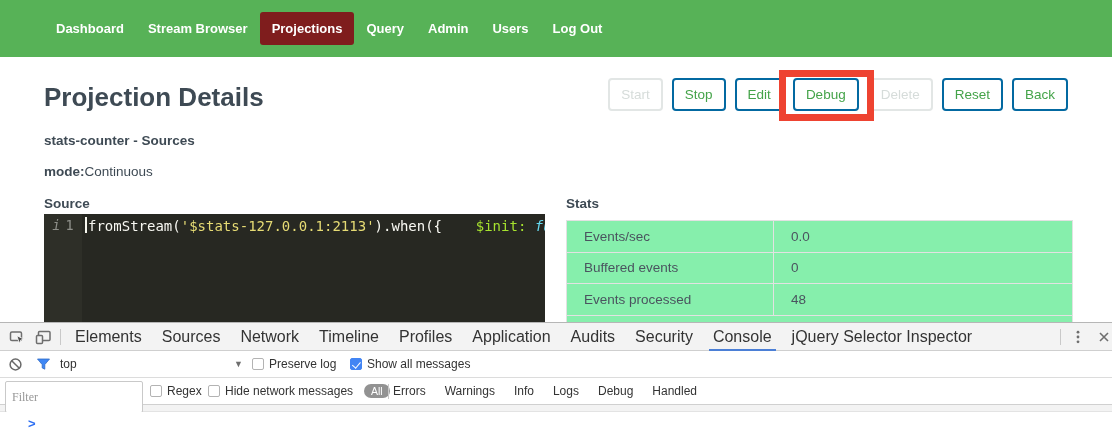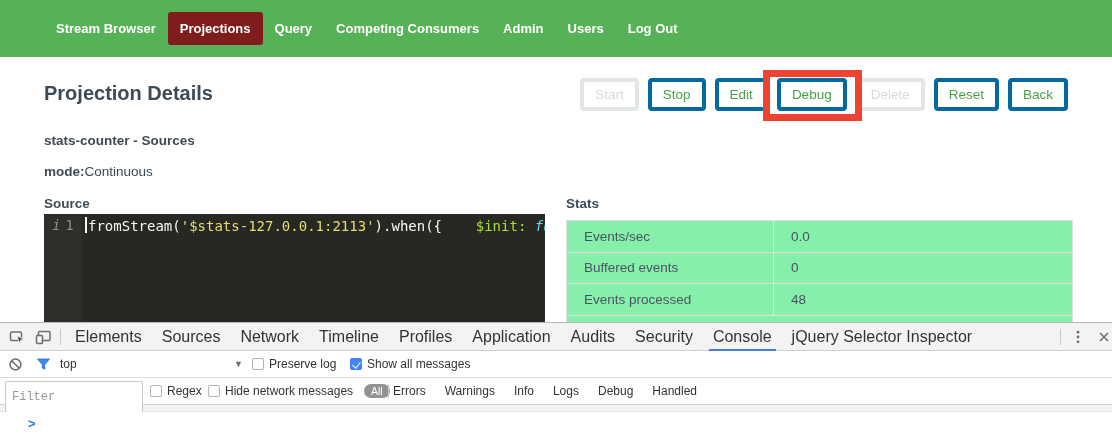--- a/index.html
+++ b/index.html
@@ -10,25 +10,25 @@
   .navbar { height:57px; background:#57b257; display:flex; align-items:center;
     justify-content:space-between; padding:0 46px 0 44px; }
   .brand { display:flex; align-items:center; gap:9px; color:#fff; cursor:pointer; }
   .brand-name { font-size:17px; font-weight:700; font-style:italic; letter-spacing:.3px; }
   .nav-items { display:flex; align-items:center; }
   .nav-item { color:#fff; font-size:13px; font-weight:700; padding:9px 12px;
     cursor:pointer; white-space:nowrap; }
   .nav-item.active { background:#7f1d1d; border-radius:3px; }
 
   
-  .page-title { position:absolute; left:44px; top:82px; font-size:20px;
+  .page-title { position:absolute; left:44px; top:82px; font-size:26px;
     font-weight:700; color:#3e4a54; }
   .actions { position:absolute; top:78px; right:44px; display:flex; gap:9px; }
   .btn-wrap { position:relative; display:inline-block; }
-  .action-btn { height:33px; padding:0 11px; background:#fff; border:4px solid #0369a1;
+  .action-btn { height:33px; padding:0 11px; background:#fff; border:2px solid #0369a1;
     border-radius:4px; color:#44a349; font-size:13.5px; font-family:inherit; cursor:pointer; }
   .action-btn.disabled { border-color:#e2e6e5; color:#d6dcda; cursor:default; }
   .red-frame { position:absolute; left:-14px; top:-8px; right:-15px; bottom:-10px;
     border:7px solid #ee4331; pointer-events:none; z-index:5; }
 
   .status-line { position:absolute; left:44px; top:133px; font-size:13.5px;
     font-weight:700; color:#3e4a54; }
   .mode-line { position:absolute; left:44px; top:164px; font-size:13.5px; color:#3e4a54; }
   .mode-line .b { font-weight:700; }
 
@@ -76,21 +76,21 @@
 
   .dt-toolbar { height:27px; border-bottom:1px solid #dcdcdc; position:relative;
     font-size:12px; color:#333; background:#fff; }
   .abs { position:absolute; top:0; height:26px; display:flex; align-items:center; }
   .dd-arrow { color:#6e6e6e; font-size:9px; }
 
   .dt-filterbar { height:27px; border-bottom:1px solid #d0d0d0; position:relative;
     font-size:12px; color:#333; background:#fff; }
   .filter-input { position:absolute; left:5px; top:3px; width:138px; height:32px;
     border:1px solid #c9c9c9; border-radius:2px; font-size:12px; padding:0 6px;
-    font-family:Liberation Mono, monospace; color:#333; }
+    font-family:Liberation Serif, serif; color:#333; }
   .filter-input::placeholder { color:#979797; }
   .all-pill { background:#929292; color:#fff; font-size:10.5px; border-radius:9px;
     padding:2px 7px; line-height:1; cursor:pointer; }
   .level { cursor:pointer; white-space:nowrap; }
 
   .cb { display:flex; align-items:center; gap:5px; cursor:pointer; }
   .cbbox { width:12px; height:12px; border:1px solid #b3b3b3; border-radius:2px;
     background:#fff; position:relative; flex:none; }
   .cbbox.checked { background:#4285f4; border-color:#4285f4; }
   .cbbox.checked::after { content:""; position:absolute; left:3.2px; top:0.6px;
@@ -100,24 +100,24 @@
   .dt-strip { height:7px; background:#f3f3f3; border-bottom:1px solid #e3e3e3; }
   .dt-console { position:relative; height:28px; background:#fff; }
   .prompt { position:absolute; left:28px; top:4px; color:#2c6ef2; font-weight:700;
     font-size:13px; cursor:text; }
 </style>
 </head>
 <body>
 
 <div class="navbar">
   <nav class="nav-items">
+      <div class="nav-item">Dashboard</div>
       <div class="nav-item">Stream Browser</div>
       <div class="nav-item active">Projections</div>
       <div class="nav-item">Query</div>
-      <div class="nav-item">Competing Consumers</div>
       <div class="nav-item">Admin</div>
       <div class="nav-item">Users</div>
       <div class="nav-item">Log Out</div>
     </nav>
 </div>
 
 <h1 class="page-title">Projection Details</h1>
 
 <div class="actions">
     <span class="btn-wrap"><button class="action-btn disabled">Start</button></span>

